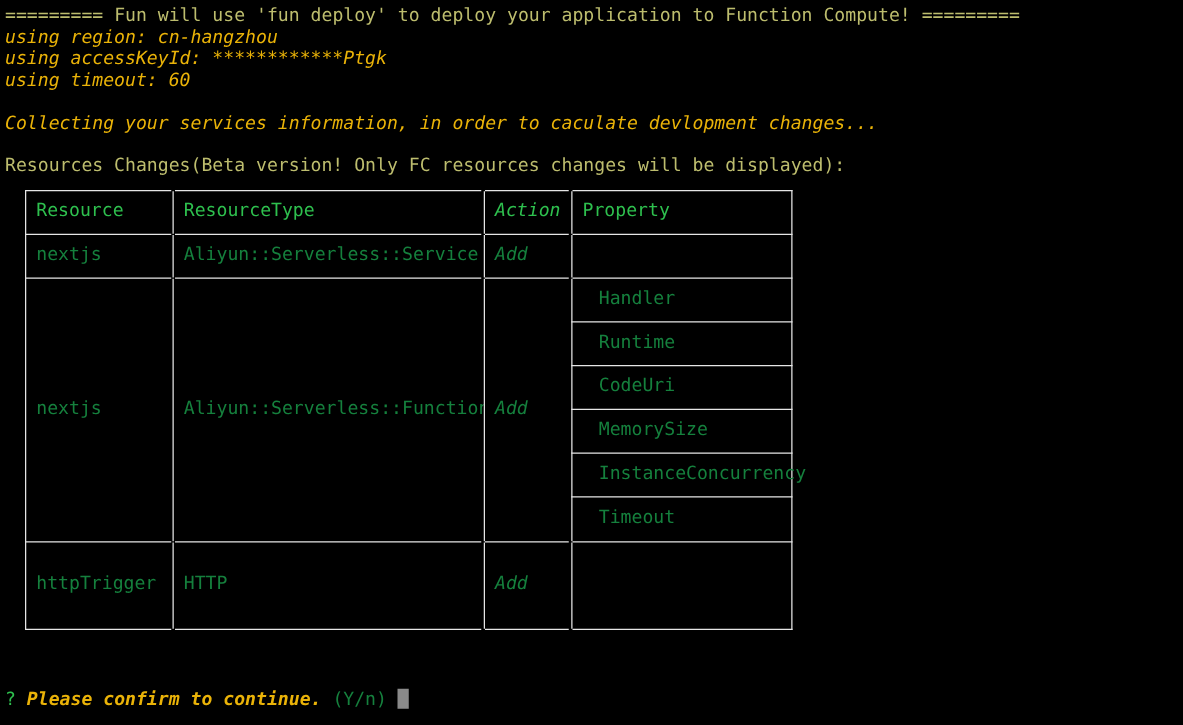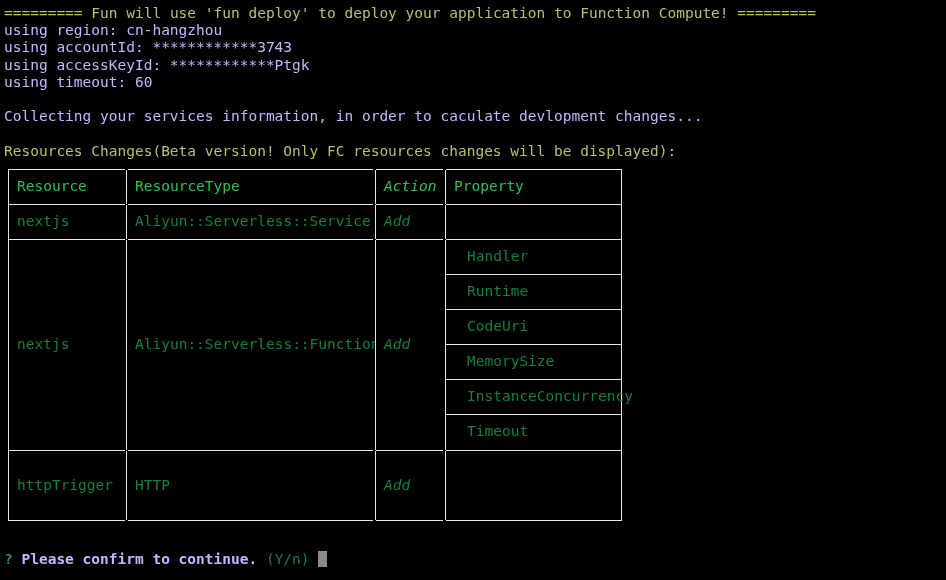--- a/index.html
+++ b/index.html
@@ -24,31 +24,31 @@
     width: 946px;
     height: 512px;
     background: #000000;
     padding: 5px 0 0 4px;
   }
 
   .line { white-space: pre; height: 17.2px; }
   .blank { height: 17.2px; }
 
   .c-yellow { color: #bdbd6e; }
-  .c-white  { color: #c4b5fd; }
+  .c-white  { color: #eab308; font-style: italic; }
   .c-green  { color: #2ec04e; }
   .c-dim    { color: #15803d; }
 
   .bold { font-weight: bold; }
 
   
   #changes-table {
     position: relative;
     margin-top: 9px;
-    margin-left: 4px;
+    margin-left: 16px;
     width: 614px;
   }
 
   .trow {
     position: relative;
     display: flex;
     align-items: stretch;
   }
 
   .tcell {
@@ -132,21 +132,20 @@
   .prop-sep { height: 1px; background: #e6e6e6; width: 100%; }
 </style>
 </head>
 <body>
 
 <div id="terminal">
 
   <div class="line"><span class="c-yellow">=========</span><span class="c-yellow"> Fun will use 'fun deploy' to deploy your application to Function Compute! </span><span class="c-yellow">=========</span></div>
 
   <div class="line c-white">using region: cn-hangzhou</div>
-  <div class="line c-white">using accountId: ************3743</div>
   <div class="line c-white">using accessKeyId: ************Ptgk</div>
   <div class="line c-white">using timeout: 60</div>
 
   <div class="blank"></div>
 
   <div class="line c-white">Collecting your services information, in order to caculate devlopment changes...</div>
 
   <div class="blank"></div>
 
   <div class="line c-yellow">Resources Changes(Beta version! Only FC resources changes will be displayed):</div>

